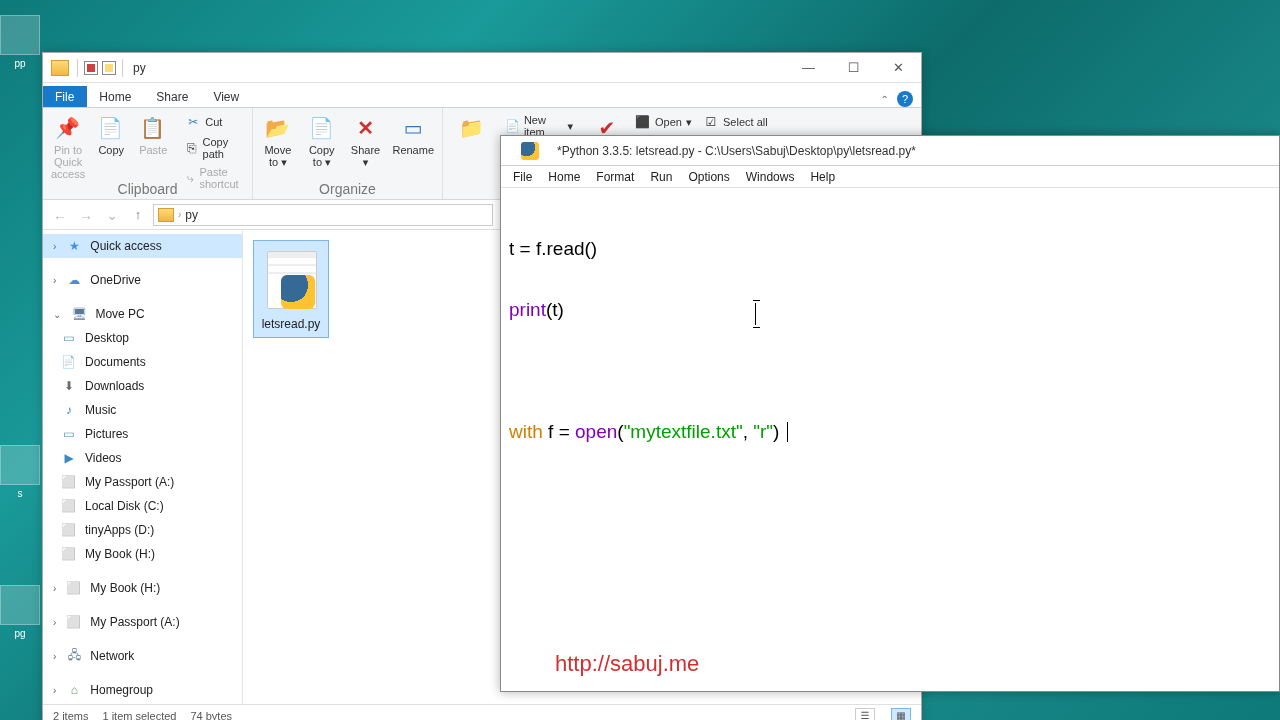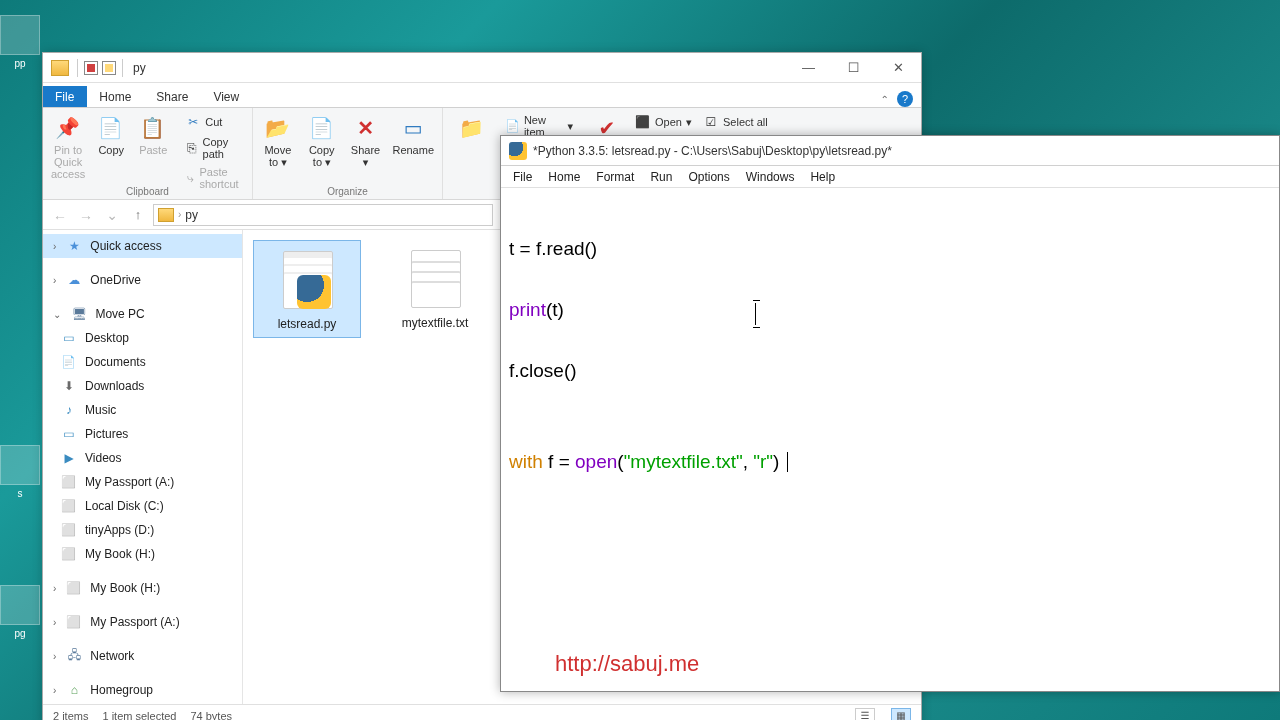--- a/index.html
+++ b/index.html
@@ -28,21 +28,21 @@
 .explorer .tabs .tab { padding: 4px 12px 3px; font-size: 12px; color: #333; border-right: 1px solid transparent; }
 .explorer .tabs .tab.active { background: #1979ca; color: #fff; }
 .explorer .tabs .tab:not(.active) { color: #333; }
 .explorer .tabs .right-icons { margin-left: auto; display: flex; align-items: center; padding-right: 8px; gap: 8px; }
 .explorer .tabs .right-icons .caret { font-size: 10px; color: #666; }
 .explorer .tabs .right-icons .help { width: 16px; height: 16px; border-radius: 50%; background: #1979ca; color: #fff; font-size: 11px; display: flex; align-items: center; justify-content: center; }
 
 .ribbon { height: 92px; background: #f5f6f7; border-bottom: 1px solid #d8d8d8; display: flex; }
 .ribbon .group { border-right: 1px solid #e0e0e0; padding: 4px 6px 2px; display: flex; flex-direction: column; justify-content: flex-start; position: relative; }
 .ribbon .group-large { display: flex; flex-direction: row; align-items: flex-start; gap: 6px; }
-.ribbon .group .group-label { position: absolute; bottom: 2px; left: 0; right: 0; text-align: center; font-size: 10px; color: #777; }
+.ribbon .group .group-label { position: absolute; bottom: 2px; left: 0; right: 0; text-align: center; font-size: 14px; color: #777; }
 .ribbon .big-btn { display: flex; flex-direction: column; align-items: center; width: 50px; padding: 2px; font-size: 11px; color: #333; text-align: center; }
 .ribbon .big-btn.disabled { color: #aaa; }
 .ribbon .big-btn .big-ico { width: 32px; height: 28px; margin-bottom: 2px; display: flex; align-items: center; justify-content: center; font-size: 20px; }
 .ribbon .small-btn { display: flex; align-items: center; gap: 4px; font-size: 11px; color: #333; padding: 2px 4px; }
 .ribbon .small-btn.disabled { color: #aaa; }
 .ribbon .small-ico { width: 16px; height: 16px; display: flex; align-items: center; justify-content: center; font-size: 12px; }
 .ico-pin { color: #888; }
 .ico-copy { color: #555; }
 .ico-paste { color: #999; }
 .ico-scissors { color: #307bc0; }
@@ -77,36 +77,36 @@
 .ico-doc { color: #6a6a6a; }
 .ico-dl { color: #6a6a6a; }
 .ico-music { color: #3a8bc0; }
 .ico-pic { color: #3a8bc0; }
 .ico-vid { color: #3a8bc0; }
 .ico-drive { color: #888; }
 .ico-net { color: #5a7a9a; }
 .ico-home { color: #5aa05a; }
 
 .file-area { flex: 1; padding: 10px; display: flex; align-items: flex-start; gap: 20px; }
-.file-item { width: 108px; display: flex; flex-direction: column; align-items: center; padding: 6px 4px; }
+.file-item { width: 76px; display: flex; flex-direction: column; align-items: center; padding: 6px 4px; }
 .file-item.selected { background: #cde8ff; border: 1px solid #7bb6e8; }
 .file-item .fico { width: 64px; height: 64px; margin-bottom: 6px; position: relative; }
 .file-item .fico.pyfile::before { content: ""; position: absolute; top: 4px; left: 8px; width: 48px; height: 56px; background: #fff; border: 1px solid #ccc; border-radius: 2px; box-shadow: inset 0 6px 0 #eee, inset 0 12px 0 #fff, inset 0 14px 0 #eee, inset 0 20px 0 #fff, inset 0 22px 0 #eee; }
 .file-item .fico.pyfile::after { content: ""; position: absolute; bottom: 2px; right: 8px; width: 34px; height: 34px; background: radial-gradient(circle at 30% 30%, #366a96 0 50%, #ffc331 50% 100%); border-radius: 6px; }
 .file-item .fico.txtfile::before { content: ""; position: absolute; top: 4px; left: 8px; width: 48px; height: 56px; background: #fff; border: 1px solid #ccc; border-radius: 2px; box-shadow: inset 0 10px 0 #fff, inset 0 12px 0 #ddd, inset 0 20px 0 #fff, inset 0 22px 0 #ddd, inset 0 30px 0 #fff, inset 0 32px 0 #ddd; }
 .file-item .flabel { font-size: 12px; text-align: center; color: #222; }
 
 .statusbar { position: absolute; bottom: 0; left: 0; right: 0; height: 22px; border-top: 1px solid #e0e0e0; display: flex; align-items: center; padding: 0 10px; font-size: 11px; color: #555; gap: 14px; }
 .statusbar .spacer { flex: 1; }
 .statusbar .viewbtn { width: 20px; height: 16px; border: 1px solid #ccc; margin-left: 2px; display: flex; align-items: center; justify-content: center; font-size: 10px; }
 .statusbar .viewbtn.active { background: #cde8ff; border-color: #7bb6e8; }
 
 
 .idle { position: absolute; top: 135px; left: 500px; right: 0; height: 557px; background: #fff; border: 1px solid #888; box-shadow: 0 0 10px rgba(0,0,0,0.3); }
-.idle .idle-title { height: 30px; background: #fff; display: flex; align-items: center; padding: 0 8px; gap: 6px; border-bottom: 1px solid #d0d0d0; }
+.idle .idle-title { height: 30px; background: #fff; display: flex; align-items: center; padding: 0 20px; gap: 18px; border-bottom: 1px solid #d0d0d0; }
 .idle .idle-title .idle-ico { width: 18px; height: 18px; background: radial-gradient(circle at 30% 30%, #366a96 0 50%, #ffc331 50% 100%); border-radius: 3px; }
 .idle .idle-title .idle-titletext { font-size: 12px; color: #333; }
 .idle .idle-menu { height: 22px; display: flex; align-items: center; padding: 0 4px; border-bottom: 1px solid #e0e0e0; }
 .idle .idle-menu .mi { padding: 2px 8px; font-size: 12px; color: #222; }
 
 .idle .editor { padding: 16px 12px 8px 8px; font-family: "Courier New", monospace; font-size: 19px; line-height: 1.6; color: #000; position: relative; height: calc(100% - 30px - 22px); }
 .editor .code-line { white-space: pre; }
 .editor .str { color: #00a000; }
 .editor .kw { color: #d08000; }
 .editor .fn { color: #8000c0; }
@@ -322,24 +322,20 @@
           <span class="side-ico ico-home">⌂</span>
           <span>Homegroup</span>
         </div>
     </div>
 
     <div class="file-area">
       <div class="file-item selected">
         <div class="fico pyfile"></div>
         <div class="flabel">letsread.py</div>
       </div>
-      <div class="file-item">
-        <div class="fico txtfile"></div>
-        <div class="flabel">mytextfile.txt</div>
-      </div>
     </div>
   </div>
 
   <div class="statusbar">
     <span>2 items</span>
     <span>1 item selected</span>
     <span>74 bytes</span>
     <div class="spacer"></div>
     <div class="viewbtn">☰</div>
     <div class="viewbtn active">▦</div>
@@ -359,20 +355,19 @@
     <div class="mi">Options</div>
     <div class="mi">Windows</div>
     <div class="mi">Help</div>
   </div>
   <div class="editor">
     <div class="code-line">&nbsp;</div>
     <div class="code-line">t = f.read()</div>
     <div class="code-line">&nbsp;</div>
     <div class="code-line"><span class="fn">print</span><span>(t)</span></div>
     <div class="code-line">&nbsp;</div>
-    <div class="code-line">f.close()</div>
     <div class="code-line">&nbsp;</div>
     <div class="code-line">&nbsp;</div>
     <div class="code-line"><span class="kw">with</span><span> f = </span><span class="fn">open</span><span>(</span><span class="str">"mytextfile.txt"</span><span>, </span><span class="str">"r"</span><span>) </span><span class="cursor-caret"></span></div>
     <div class="text-caret"></div>
     <div class="watermark">http://sabuj.me</div>
   </div>
 </div>
 
 </body></html>

